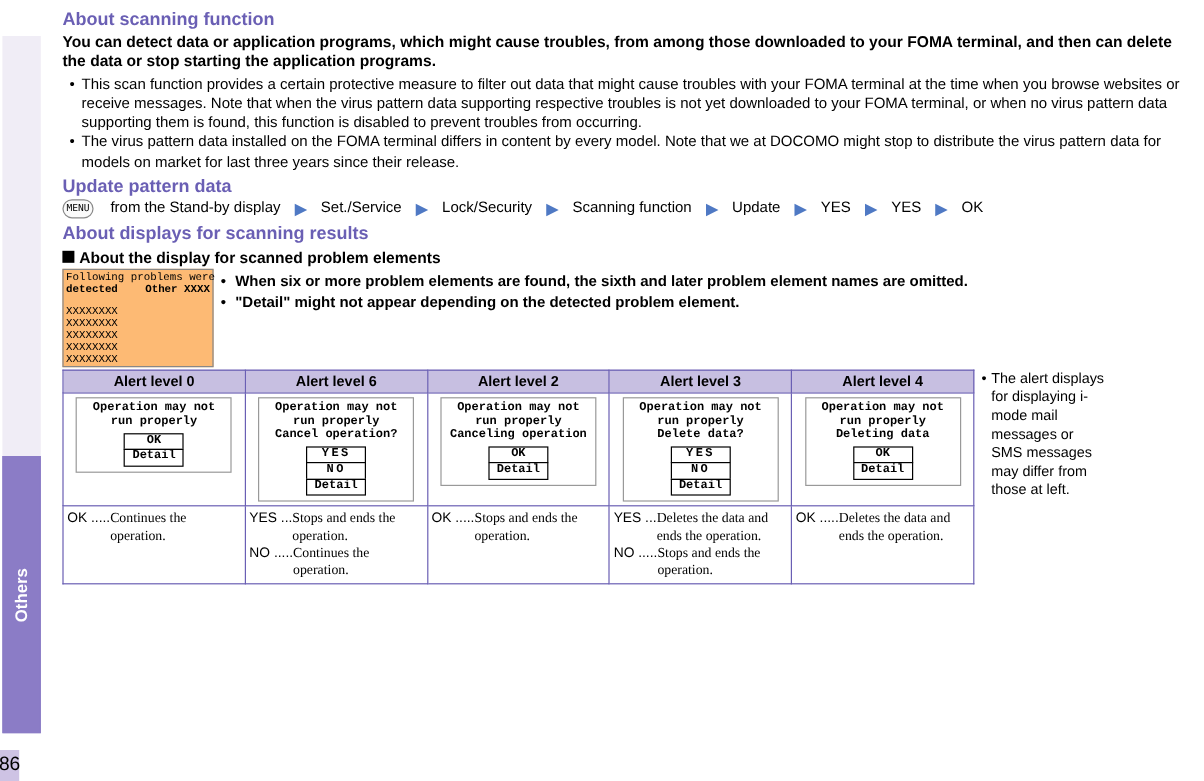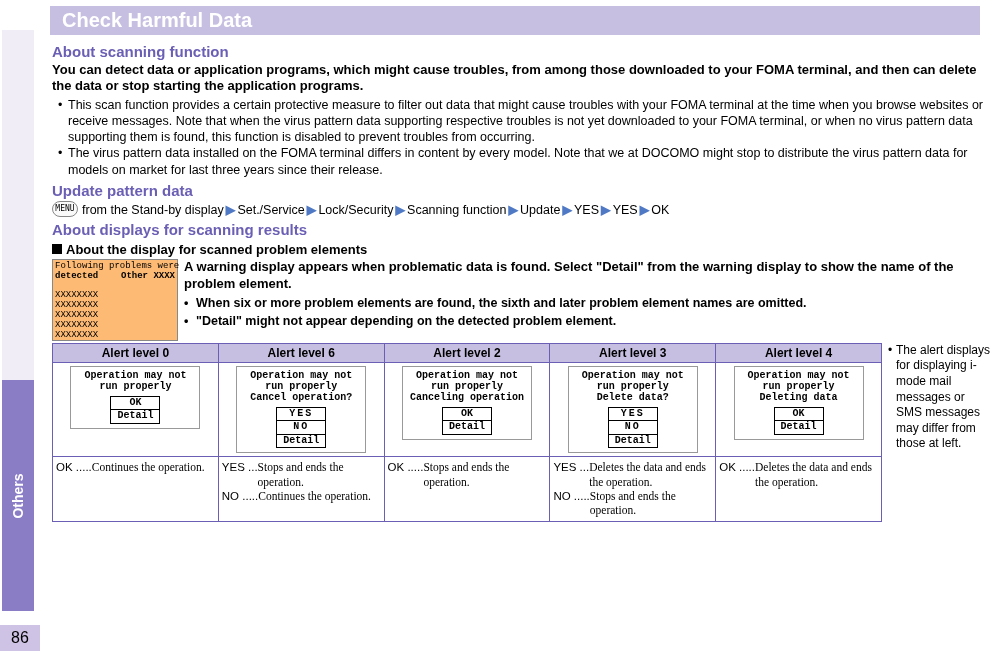--- a/index.html
+++ b/index.html
@@ -35,21 +35,21 @@
     left: 2px;
     top: 30px;
     bottom: 252px;
     width: 32px;
     background: #f0edf6;
   }
   .page-num {
     position: absolute;
     left: 0;
     bottom: 0;
-    width: 40px;
+    width: 16px;
     height: 26px;
     background: #cec3e4;
     color: #000;
     font-size: 16px;
     font-weight: normal;
     display: flex;
     align-items: center;
     justify-content: center;
   }
   
@@ -74,21 +74,21 @@
     margin: 4px 0 2px 0;
   }
   p.bold-intro { font-weight: bold; font-size: 13px; line-height: 1.25; margin-bottom: 2px; }
   .bullets { margin-left: 6px; }
   .bullets .b { display: flex; font-size: 12.5px; line-height: 1.3; }
   .bullets .b .bul { width: 10px; flex: 0 0 10px; }
   .subhead-row { display: flex; align-items: center; margin-top: 4px; font-weight: bold; font-size: 13px; }
   .black-sq {
     width: 10px; height: 10px; background: #000; display: inline-block; margin-right: 4px;
   }
-  .nav-path { margin-top: 1px; display: flex; align-items: flex-end; flex-wrap: wrap; font-size: 12.5px; }
+  .nav-path { margin-top: 1px; display: flex; align-items: flex-start; flex-wrap: wrap; font-size: 12.5px; gap: 10px; }
   .nav-path .menu-icon {
     width: 26px; height: 16px;
     border: 1px solid #888; border-radius: 8px;
     display: inline-flex; align-items: center; justify-content: center;
     font-size: 8px; font-family: monospace; background: #fafafa; margin-right: 4px;
   }
   .nav-path .sep { color: #4f79c4; margin: 0 2px; font-weight: bold; }
   
   .scan-block { display: flex; margin-top: 2px; gap: 6px; }
   .mini-screen {
@@ -102,21 +102,21 @@
     white-space: pre;
   }
   .mini-screen .hdr { display: flex; justify-content: space-between; font-weight: bold; }
   .scan-text { flex: 1; font-size: 13px; font-weight: bold; line-height: 1.3; }
   .scan-text .sub { font-size: 12.5px; font-weight: bold; margin-top: 2px; display: flex; }
   .scan-text .sub .bul { width: 12px; flex: 0 0 12px; }
   
   .alert-wrap { display: flex; align-items: flex-start; margin-top: 2px; gap: 6px; }
   table.alert {
     border-collapse: collapse;
-    width: 830px;
+    width: 760px;
     table-layout: fixed;
   }
   table.alert th {
     background: #c7bfe1;
     border: 1px solid #6a5fb4;
     color: #000;
     font-size: 12px;
     font-weight: bold;
     padding: 2px 0;
     text-align: center;
@@ -168,21 +168,20 @@
 <body>
 
 <div class="page">
 
   <div class="side-tab-spacer"></div>
   <div class="side-tab">
     <span>Others</span>
   </div>
   <div class="page-num">86</div>
 
-  <div class="title-bar">Check Harmful Data</div>
 
   <div class="content">
 
     <h2 class="blue">About scanning function</h2>
     <p class="bold-intro">You can detect data or application programs, which might cause troubles, from among those downloaded to your FOMA terminal, and then can delete the data or stop starting the application programs.</p>
     <div class="bullets">
       <div class="b">
           <span class="bul">•</span>
           <span>This scan function provides a certain protective measure to filter out data that might cause troubles with your FOMA terminal at the time when you browse websites or receive messages. Note that when the virus pattern data supporting respective troubles is not yet downloaded to your FOMA terminal, or when no virus pattern data supporting them is found, this function is disabled to prevent troubles from occurring.</span>
         </div>
@@ -220,21 +219,20 @@
 
     <div class="scan-block">
       <div class="mini-screen"><span>Following problems were</span>
 <span class="hdr"><span>detected</span><span>Other XXXX</span></span>
 <span>XXXXXXXX</span>
 <span>XXXXXXXX</span>
 <span>XXXXXXXX</span>
 <span>XXXXXXXX</span>
 <span>XXXXXXXX</span></div>
       <div class="scan-text">
-        <div>A warning display appears when problematic data is found. Select "Detail" from the warning display to show the name of the problem element.</div>
         <div class="sub">
             <span class="bul">•</span>
             <span>When six or more problem elements are found, the sixth and later problem element names are omitted.</span>
           </div>
         <div class="sub">
             <span class="bul">•</span>
             <span>"Detail" might not appear depending on the detected problem element.</span>
           </div>
       </div>
     </div>

